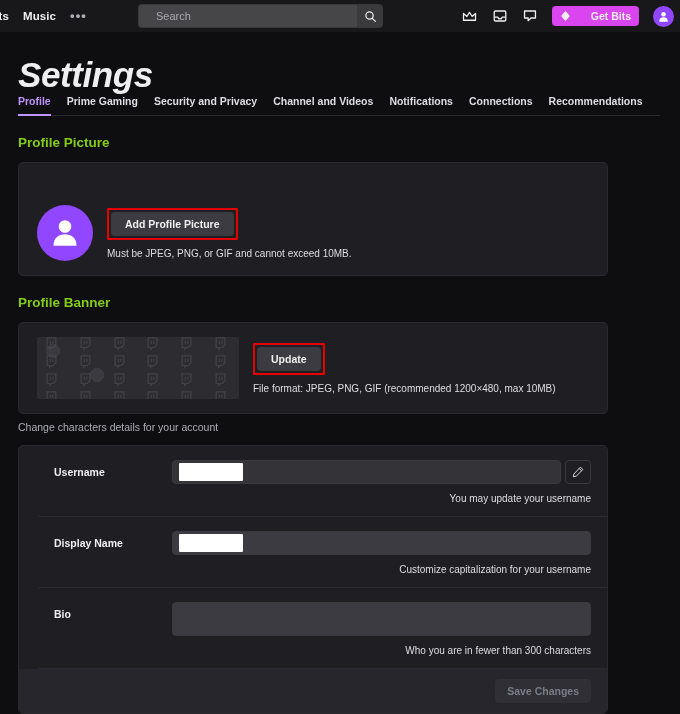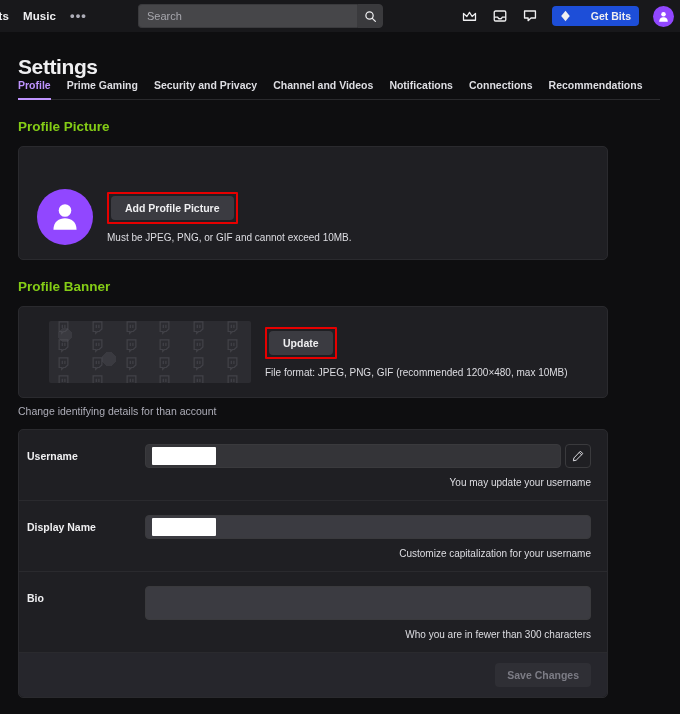--- a/index.html
+++ b/index.html
@@ -54,21 +54,21 @@
   .search-input {
     flex: 1;
     height: 24px;
     background: #464649;
     border: 1px solid #3a3a3d;
     border-right: none;
     border-radius: 4px 0 0 4px;
     color: #efeff1;
     font-family: "Liberation Sans", sans-serif;
     font-size: 11px;
-    padding: 0 8px;
+    padding: 0 17px;
     outline: none;
   }
   .search-input::placeholder { color: #a7a7ad; }
   .search-btn {
     width: 26px;
     height: 24px;
     background: #3a3a3d;
     border: 1px solid #3a3a3d;
     border-radius: 0 4px 4px 0;
     display: flex;
@@ -88,21 +88,21 @@
   .nav-icon {
     width: 16px;
     height: 16px;
     display: flex;
     align-items: center;
     justify-content: center;
     cursor: pointer;
   }
   .bits-btn {
     height: 20px;
-    background: #1d4ed8;
+    background: #d946ef;
     border-radius: 4px;
     display: flex;
     align-items: center;
     gap: 20px;
     padding: 0 8px;
     cursor: pointer;
   }
   .bits-label {
     font-size: 10.5px;
     font-weight: bold;
@@ -118,25 +118,26 @@
     align-items: center;
     justify-content: center;
     cursor: pointer;
     position: relative;
   }
 
   
   #page { padding: 0 18px; width: 680px; }
 
   .page-title {
-    font-size: 21px;
+    font-size: 35px;
     font-weight: bold;
     letter-spacing: -.4px;
     margin-top: 23px;
     color: #efeff1;
+    font-style: italic;
   }
 
   
   .tabs {
     display: flex;
     gap: 16px;
     border-bottom: 1px solid #2a2a2d;
     width: 642px;
   }
   .tab {
@@ -194,21 +195,21 @@
     color: #efeff1;
     font-family: "Liberation Sans", sans-serif;
     font-size: 10.5px;
     font-weight: bold;
     padding: 6px 14px;
     cursor: pointer;
   }
   .help-text { font-size: 10px; color: #dedee3; margin-top: 8px; }
 
   
-  .banner-body { display: flex; align-items: center; padding: 14px 30px; }
+  .banner-body { display: flex; align-items: center; padding: 14px 18px; }
   .banner-thumb {
     width: 202px; height: 62px;
     flex: none;
     border-radius: 2px;
     background-color: #2c2c31;
     background-image:
       radial-gradient(circle at 16px 14px, #3a3a40 0 7px, transparent 7px),
       radial-gradient(circle at 60px 38px, #3a3a40 0 7px, transparent 7px);
     position: relative;
     overflow: hidden;
@@ -221,22 +222,23 @@
     place-items: center;
     opacity: .55;
   }
   .glitch-grid > span { transform: translate(-2px, 0); }
   .banner-right { margin-left: 14px; }
 
   
   .settings-card { margin-top: 12px; width: 590px; background: #1f1f23; border: 1px solid #2a2a2e; border-radius: 5px; }
   .row {
     display: flex;
-    padding: 14px 16px 12px 8px;
+    padding: 14px 16px 12px 16px;
     border-bottom: 1px solid #2a2a2e;
+    margin-left: 19px;
   }
   .row-label {
     width: 118px;
     flex: none;
     font-size: 10.5px;
     font-weight: bold;
     color: #efeff1;
     padding-top: 6px;
   }
   .row-field { flex: 1; }
@@ -513,21 +515,21 @@
       </div>
       <div class="banner-right">
         <span class="highlight">
           <button class="btn-grey">Update</button>
         </span>
         <div class="help-text">File format: JPEG, PNG, GIF (recommended 1200×480, max 10MB)</div>
       </div>
     </div>
   </div>
 
-  <div class="section-sub">Change identifying details for than account</div>
+  <div class="section-sub">Change characters details for your account</div>
 
   <div class="settings-card">
 
     <div class="row">
       <div class="row-label">Username</div>
       <div class="row-field">
         <div class="input-line">
           <div class="fld readonly">
             <span class="redact"></span>
           </div>

